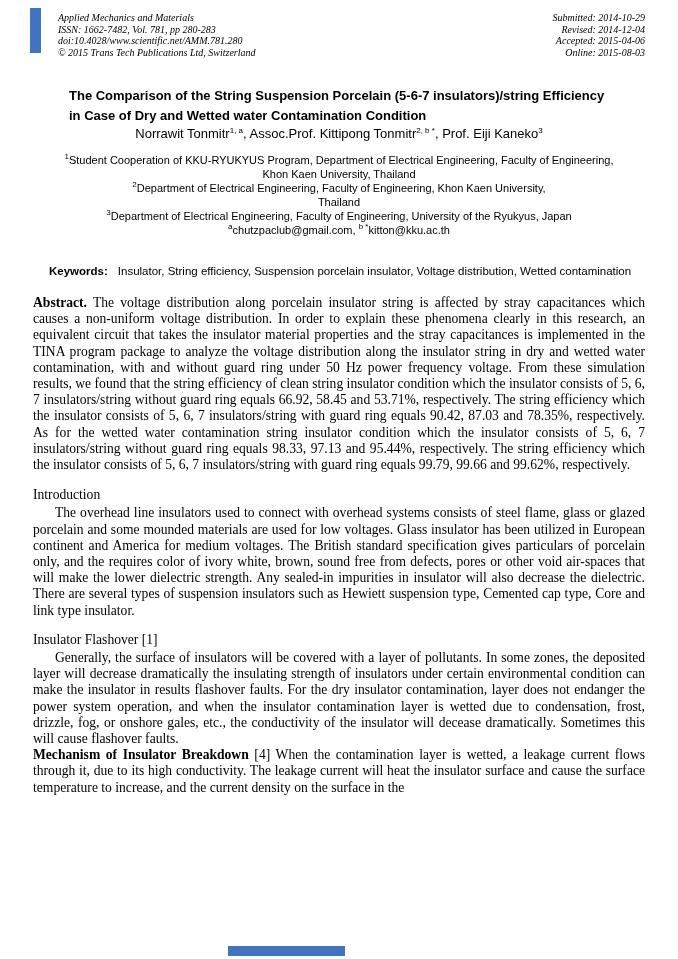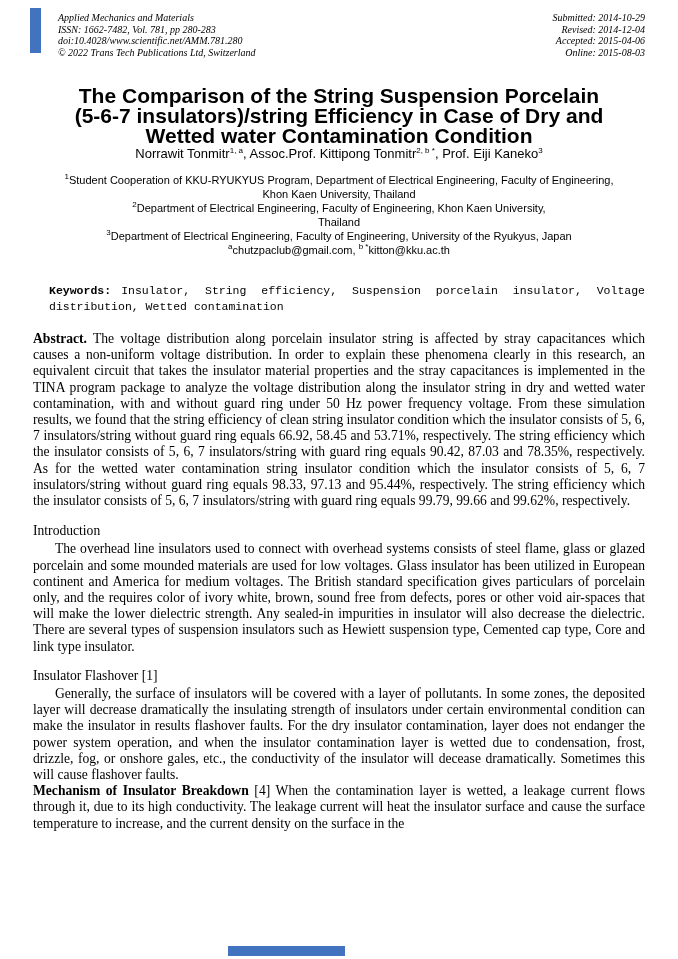--- a/index.html
+++ b/index.html
@@ -34,24 +34,23 @@
     font-style: italic;
     font-size: 10px;
     line-height: 11.5px;
   }
   .header-left { margin-left: 25px; text-align: left; }
   .header-right { text-align: right; }
   
   .title {
     margin: 28px auto 0 auto;
     max-width: 540px;
-    text-align: center;
     font-family: "Liberation Sans", sans-serif;
     font-weight: bold;
-    font-size: 21px;
+    font-size: 13px;
     line-height: 20px;
   }
   
   .authors {
     text-align: center;
     font-family: "Liberation Sans", sans-serif;
     font-size: 13px;
   }
   sup { font-size: 8px; line-height: 0; }
   
@@ -63,21 +62,21 @@
     text-align: center;
   }
   .aff { margin: 0 auto; }
   .aff-1 { max-width: 570px; text-align: center; }
   .aff-2 { max-width: 420px; }
   .aff-3 { max-width: 470px; }
   .email-line { margin-top: 0; }
   
   .keywords {
     margin: 26px 0 0 0;
-    font-family: Liberation Mono, monospace;
+    font-family: Liberation Sans, sans-serif;
     font-size: 11.5px;
     line-height: 16px;
     text-align: justify;
     padding-left: 16px;
   }
   .keywords b { font-weight: bold; padding-right: 10px; }
   
   .para {
     margin: 0;
     font-size: 13.6px;
@@ -100,21 +99,21 @@
 
 <div class="page">
 
   <div class="accent-top"></div>
 
   <div class="header">
     <div class="header-left">
       <div>Applied Mechanics and Materials</div>
       <div>ISSN: 1662-7482, Vol. 781, pp 280-283</div>
       <div>doi:10.4028/www.scientific.net/AMM.781.280</div>
-      <div>© 2022 Trans Tech Publications Ltd, Switzerland</div>
+      <div>© 2015 Trans Tech Publications Ltd, Switzerland</div>
     </div>
     <div class="header-right">
       <div>Submitted: 2014-10-29</div>
       <div>Revised: 2014-12-04</div>
       <div>Accepted: 2015-04-06</div>
       <div>Online: 2015-08-03</div>
     </div>
   </div>
 
   <h1 class="title">The Comparison of the String Suspension Porcelain (5-6-7 insulators)/string Efficiency in Case of Dry and Wetted water Contamination Condition</h1>

